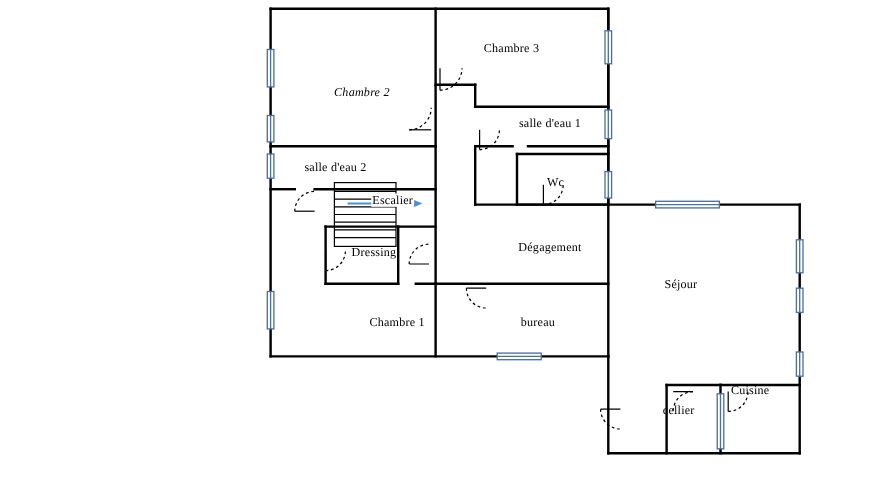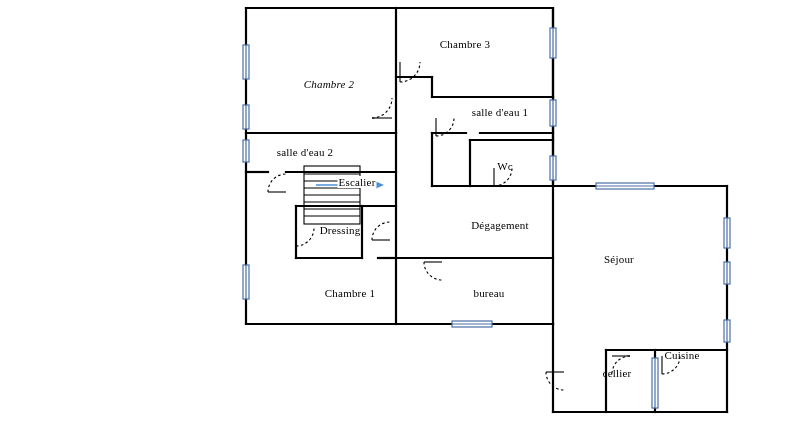--- a/index.html
+++ b/index.html
@@ -180,18 +180,18 @@
 
   <div class="room-label" style="left:465px; top:44px;">Chambre 3</div>
   <div class="room-label" style="left:329px; top:84px;font-style:italic;">Chambre 2</div>
   <div class="room-label" style="left:500px; top:112px;">salle d'eau 1</div>
   <div class="room-label" style="left:305px; top:152px;">salle d'eau 2</div>
   <div class="room-label" style="left:505px; top:166px;">Wc</div>
   <div class="room-label" style="left:345px; top:182px; background:#ffffff; padding:0 1px;margin-left:12px;">Escalier</div>
   <div class="room-label" style="left:500px; top:225px;">Dégagement</div>
   <div class="room-label" style="left:340px; top:230px;">Dressing</div>
   <div class="room-label" style="left:619px; top:259px;">Séjour</div>
-  <div class="room-label" style="left:328px; top:293px;padding-left:44px;">Chambre 1</div>
+  <div class="room-label" style="left:339px; top:293px;padding-left:44px;">Chambre 1</div>
   <div class="room-label" style="left:470px; top:293px;padding-left:38px;">bureau</div>
   <div class="room-label" style="left:682px; top:355px;">Cuisine</div>
   <div class="room-label" style="left:617px; top:373px;">cellier</div>
 
 </div>
 
 </body></html>

